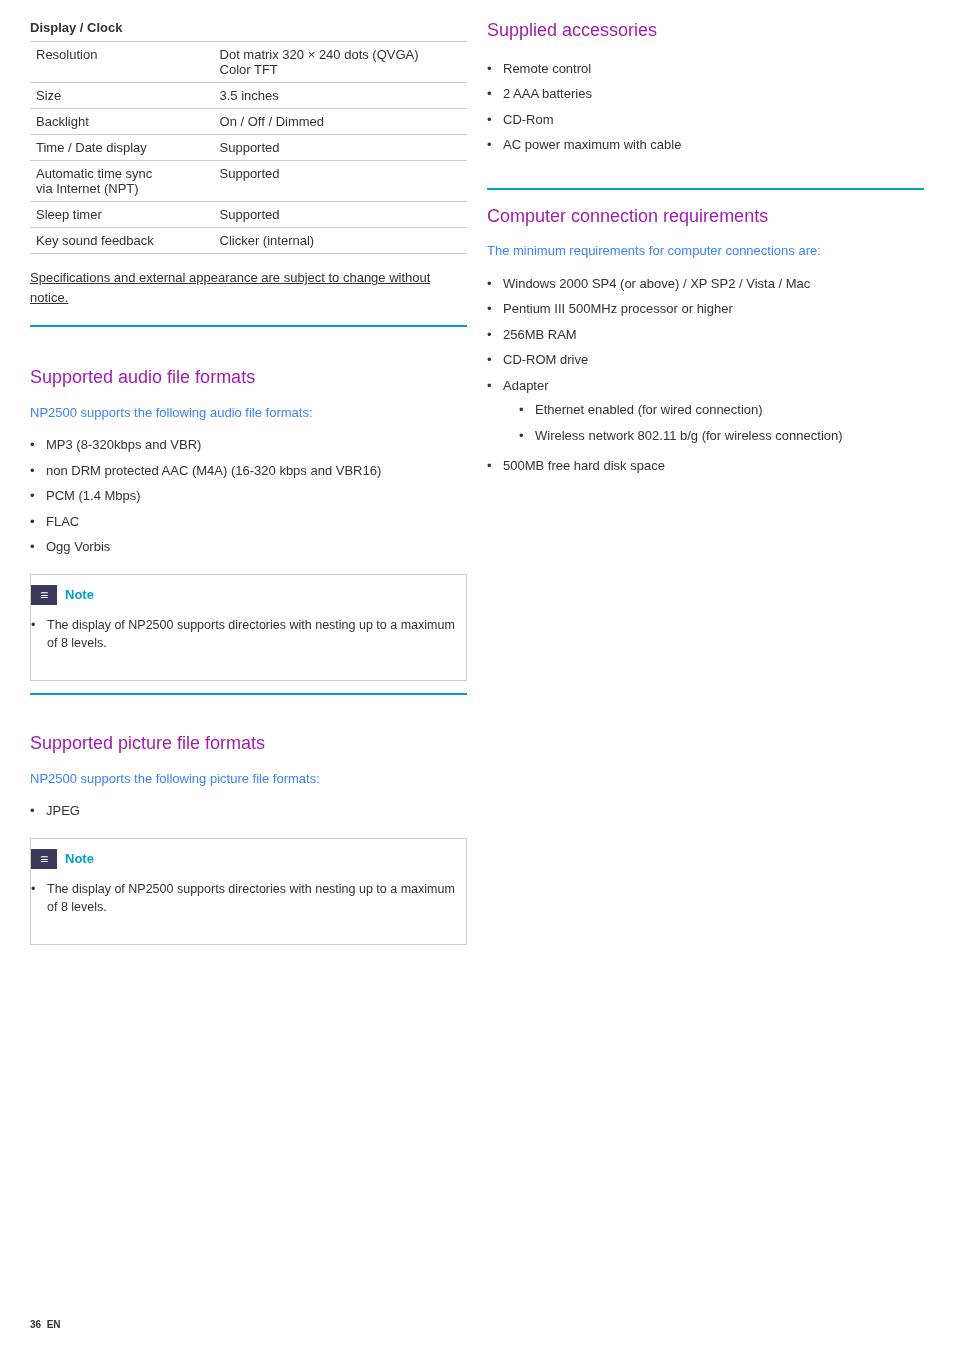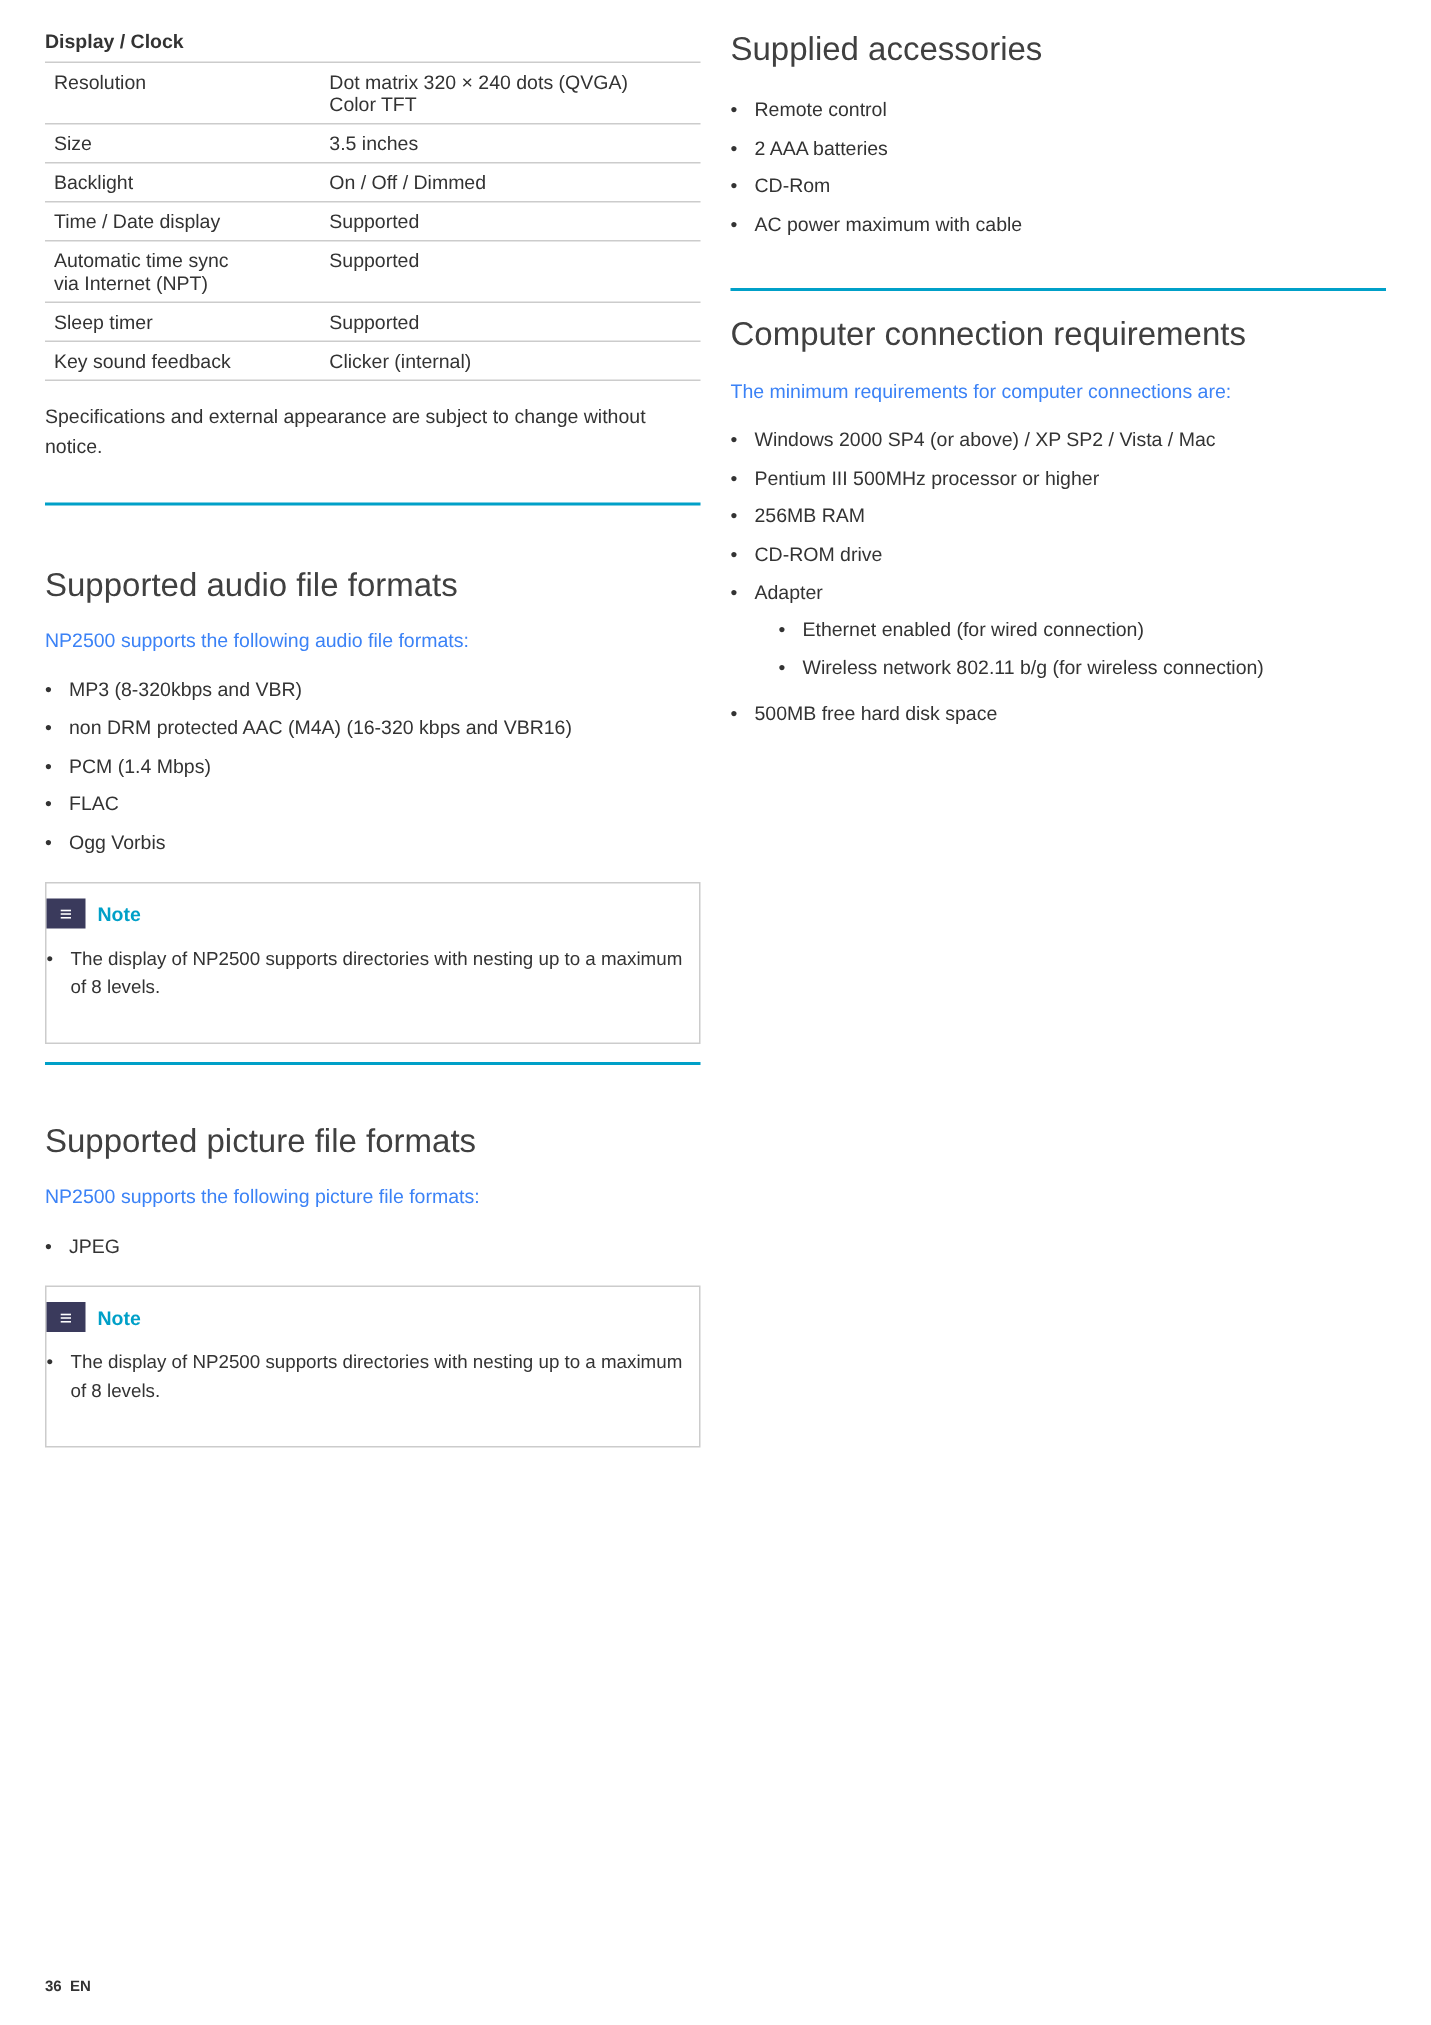--- a/index.html
+++ b/index.html
@@ -21,22 +21,22 @@
       flex: 1;
       min-width: 0;
     }
     .right-col {
       flex: 1;
       min-width: 0;
     }
 
     
     .section-heading {
-      color: #404040;
-      font-size: 22px;
+      color: #a21caf;
+      font-size: 18px;
       font-weight: normal;
       margin-bottom: 14px;
       line-height: 1.2;
     }
     .section-divider {
       border: none;
       border-top: 2px solid #00a0c8;
       margin-bottom: 16px;
     }
 
@@ -64,22 +64,23 @@
       width: 42%;
       color: #333;
     }
     .spec-table td:last-child {
       color: #333;
     }
 
     .note-text {
       font-size: 13px;
       color: #333;
-      margin-bottom: 28px;
+      margin-bottom: 18px;
       line-height: 1.5;
+      text-decoration: underline;
     }
 
     
     .audio-section {
       margin-top: 30px;
       padding-top: 10px;
     }
     .intro-text {
       font-size: 13px;
       color: #3b82f6;

